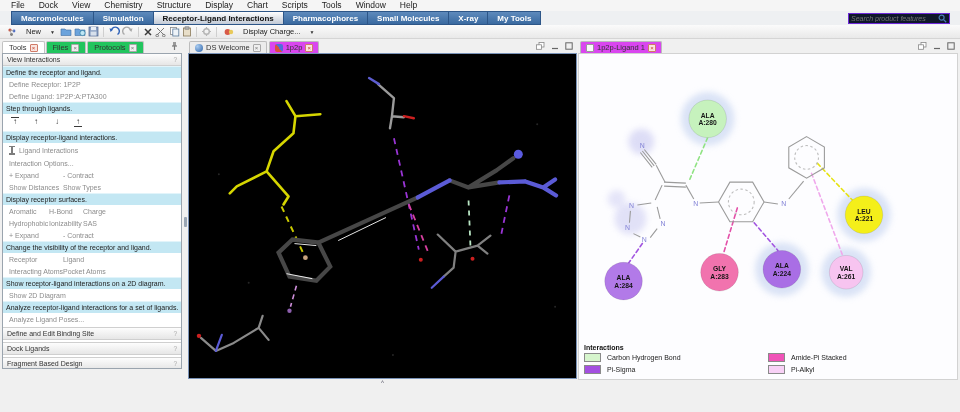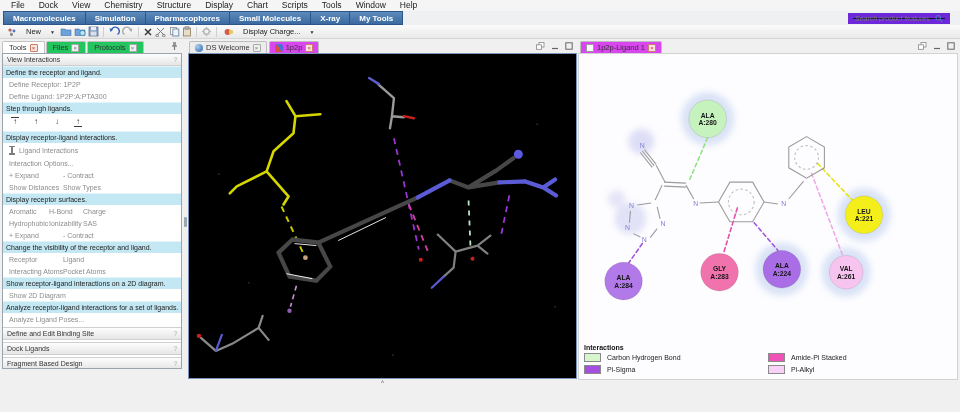--- a/index.html
+++ b/index.html
@@ -15,26 +15,26 @@
   .wc { width:10px; text-align:center; line-height:12px; }
   .wc-min::before { content:"–"; }
   .wc-rst::before { content:"❒"; font-size:7px; }
   .wc-cls::before { content:"✕"; font-size:8px; }
 
   
   .menubar { height:11px; background:#f5f5f5; display:flex; align-items:center; padding-left:4px; }
   .menu-item { font-size:8.5px; color:#222; padding:0 7px; line-height:11px; }
 
   
-  .ribbonbar { height:14px; display:flex; align-items:stretch; background:#eef0f2; padding-left:3px; }
+  .ribbonbar { height:14px; display:flex; align-items:stretch; background:#eef0f2; padding-left:11px; }
   #ribbon-tabs { display:flex; }
   .rtab { background:linear-gradient(#5e8abc,#3a6aa0); color:#fff; font-weight:bold; font-size:8px; display:flex; align-items:center; padding:0 9px; border:1px solid #2d5688; border-right:none; white-space:nowrap; }
   .rtab:last-child { border-right:1px solid #2d5688; }
   .rtab.active { background:linear-gradient(#fdfdfe,#c2cad6); color:#111; }
-  .search-wrap { margin-left:auto; margin-right:10px; align-self:center; display:flex; align-items:center; border:5px solid #6d28d9; background:#0f172a; height:11px; width:102px; padding:0 2px; }
+  .search-wrap { margin-left:auto; margin-right:10px; align-self:center; display:flex; align-items:center; border:1px solid #6d28d9; background:#0f172a; height:11px; width:102px; padding:0 2px; }
   .search-input { border:0; outline:0; flex:1; font-size:7px; font-style:italic; color:#888; background:transparent; width:80px; font-family:"Liberation Sans",sans-serif; }
 
   
   .toolbar { height:14px; background:linear-gradient(#fbfbfb,#e9e9e9); border-bottom:1px solid #d5d5d5; display:flex; align-items:center; padding:0 4px; gap:2px; }
   .tbtn { display:flex; align-items:center; gap:9px; font-size:7.5px; color:#222; padding:0 3px; height:12px; border-radius:2px; }
   .caret { font-size:5px; color:#333; }
   .tsep { width:1px; height:10px; background:#cfcfcf; margin:0 2px; }
   .ticon { display:inline-block; }
 
   
@@ -121,20 +121,21 @@
       <span class="menu-item">Scripts</span>
       <span class="menu-item">Tools</span>
       <span class="menu-item">Window</span>
       <span class="menu-item">Help</span>
     </div>
 
   <div class="ribbonbar">
     <div id="ribbon-tabs">
         <div class="rtab">Macromolecules</div>
         <div class="rtab">Simulation</div>
+        <div class="rtab active">Receptor-Ligand Interactions</div>
         <div class="rtab">Pharmacophores</div>
         <div class="rtab">Small Molecules</div>
         <div class="rtab">X-ray</div>
         <div class="rtab">My Tools</div>
       </div>
     <div class="search-wrap">
       <input class="search-input" placeholder="Search product features" style="">
       <svg width="9" height="9" viewBox="0 0 9 9">
           <circle cx="3.6" cy="3.6" r="2.5" fill="none" stroke="#4a7ab5" stroke-width="1.2"></circle>
           <line x1="5.6" y1="5.6" x2="8.2" y2="8.2" stroke="#4a7ab5" stroke-width="1.3"></line>

